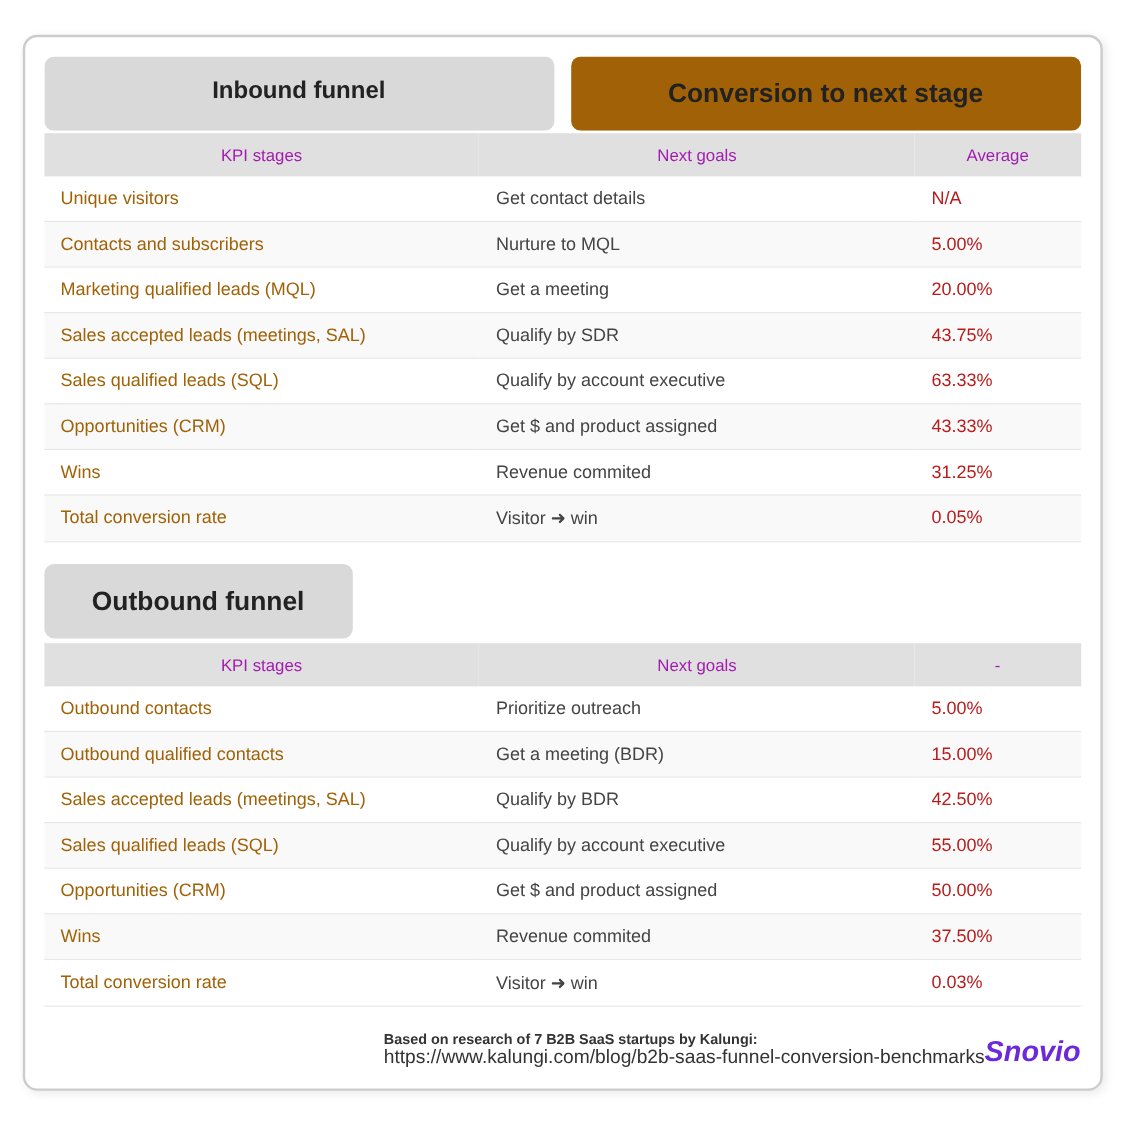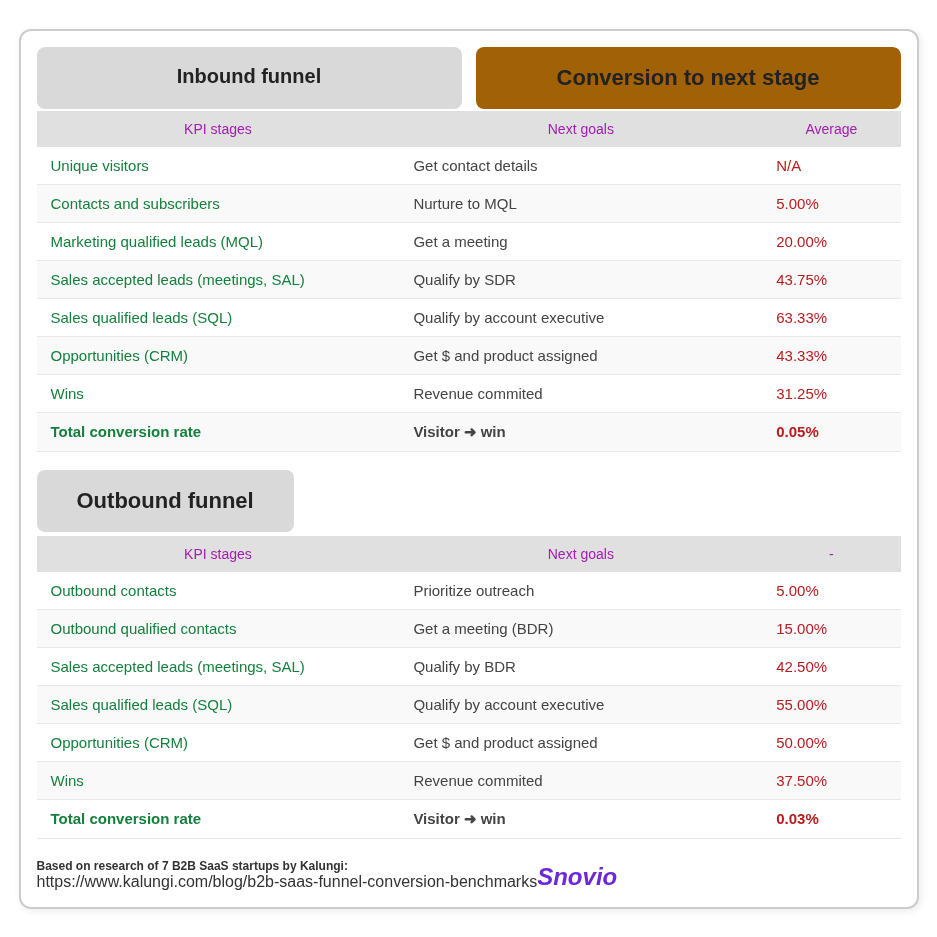--- a/index.html
+++ b/index.html
@@ -79,40 +79,40 @@
       border-bottom: 1px solid #e8e8e8;
     }
 
     .funnel-table tbody tr:nth-child(even) {
       background: #f9f9f9;
     }
 
     .funnel-table tbody td {
       padding: 10px 14px;
       font-size: 15px;
-      color: #15803d;
+      color: #a16207;
     }
 
     .funnel-table tbody td:first-child {
       width: 42%;
     }
 
     .funnel-table tbody td:nth-child(2) {
       width: 42%;
       color: #444;
     }
 
     .funnel-table tbody td:nth-child(3) {
       width: 16%;
       text-align: left;
       color: #b91c1c;
     }
 
     .bold-row td {
-      font-weight: 700;
+      font-weight: 400;
       margin-top: 16px;
     }
 
     
     .section-gap {
       height: 18px;
     }
 
     
     .section-title-left-only {
@@ -128,21 +128,21 @@
 
     .outbound-header-row {
       display: flex;
       align-items: flex-end;
       margin-bottom: 0;
     }
 
     
     .footer {
       display: flex;
-      justify-content: flex-start;
+      justify-content: flex-end;
       align-items: flex-end;
       margin-top: 14px;
       padding-top: 6px;
     }
 
     .footer-text {
       font-size: 12px;
       color: #333;
       font-weight: 700;
     }

